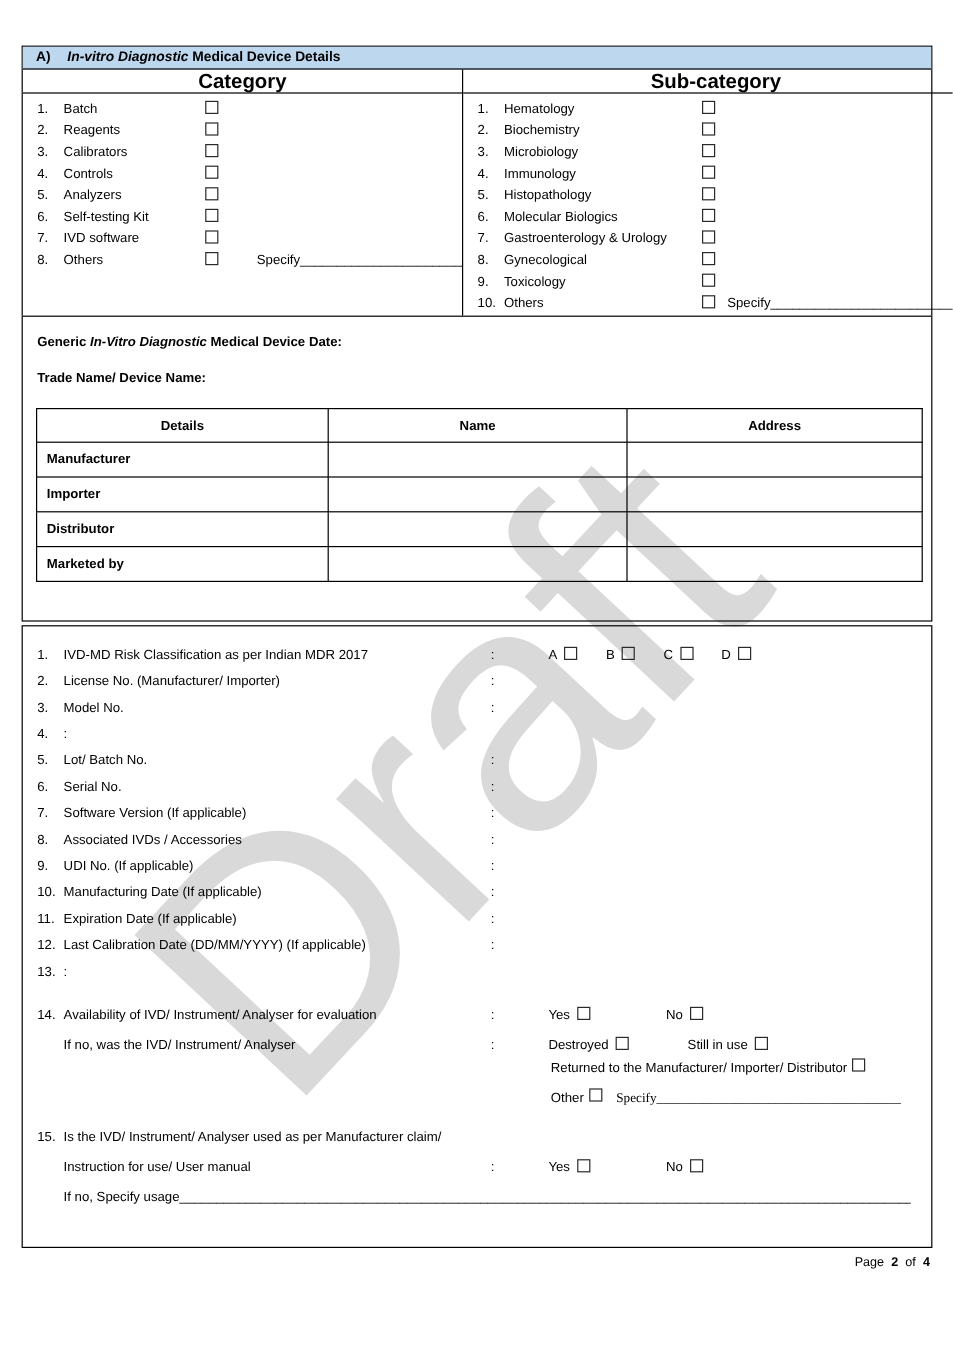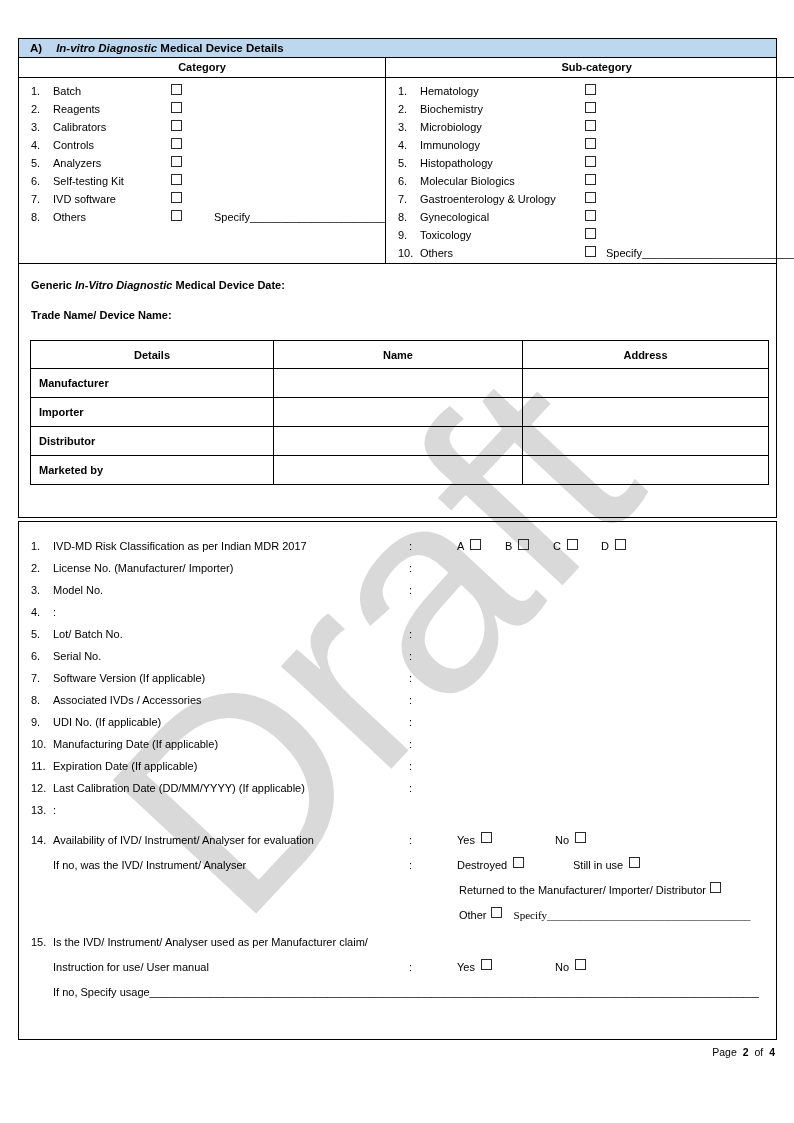--- a/index.html
+++ b/index.html
@@ -26,21 +26,21 @@
     display:flex; align-items:center; padding-left:11px;
     font-weight:bold; font-size:11.5px;
   }
   .sec-bar .prefix { margin-right:14px; }
   .ital { font-style:italic; }
   .cat-wrap { display:flex; height:206px; border-bottom:1.5px solid #000; }
   .cat-col { width:367px; border-right:1.5px solid #000; }
   .sub-col { flex:1; }
   .col-h {
     height:20px; border-bottom:1.5px solid #000;
-    text-align:center; font-weight:bold; line-height:19px; font-size:11px;
+    text-align:center; font-weight:bold; line-height:19px; font-size:17px;
   }
   .chk-list { padding-top:4px; }
   .crow { display:flex; align-items:center; height:18px; padding-left:12px; }
   .crow .n { width:22px; flex:none; }
   .cat-col .crow .lbl { width:118px; flex:none; }
   .sub-col .crow .lbl { width:165px; flex:none; }
   .cb {
     width:11px; height:11px; border:1px solid #2a2a2a;
     display:inline-block; flex:none; background:transparent;
     position:relative; top:-2px;
@@ -56,21 +56,21 @@
   table.parties th { height:28px; font-weight:bold; font-size:11px; text-align:center; }
   table.parties td { height:29px; }
   td.rowlabel { font-weight:bold; padding-left:8px; }
   .w1 { width:243px; } .w2 { width:249px; } .w3 { width:246px; }
   
   .boxB {
     position:absolute; left:18px; top:521px; width:759px; height:519px;
     border:1.5px solid #000; z-index:1; padding-top:13px;
   }
   .d-row { display:flex; align-items:center; height:22px; padding-left:12px; }
-  .d-row25 { display:flex; align-items:center; height:25px; padding-left:12px; }
+  .d-row25 { display:flex; align-items:flex-end; height:25px; padding-left:12px; }
   .dnum { width:22px; flex:none; }
   .dlabel { width:356px; flex:none; }
   .dcolon { width:48px; flex:none; }
   .danswers { display:flex; align-items:center; }
   .opt { width:48px; display:flex; align-items:center; gap:6px; flex:none; }
   .opt:last-child { width:auto; }
   .optw { width:98px; } .optw2 { width:116px; }
   .blk14 { margin-top:6px; } .blk15 { margin-top:2px; }
   .indent-line { display:flex; align-items:center; height:25px; padding-left:440px; }
   .gap4 { margin-left:4px; } .gap12 { margin-left:12px;font-family:Liberation Serif, serif; }

